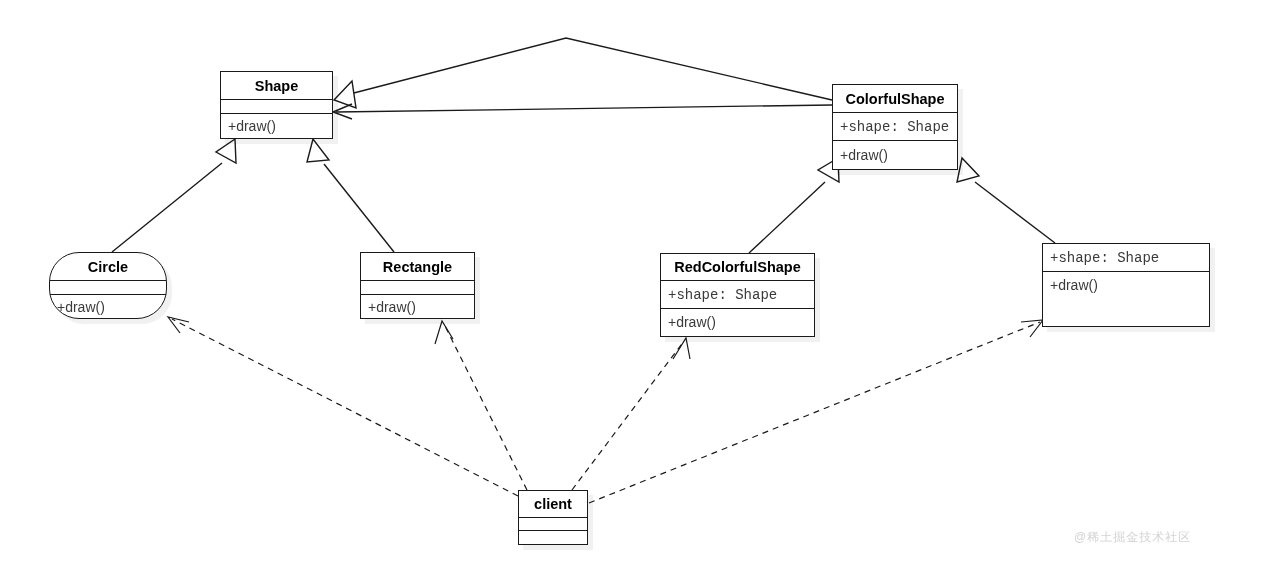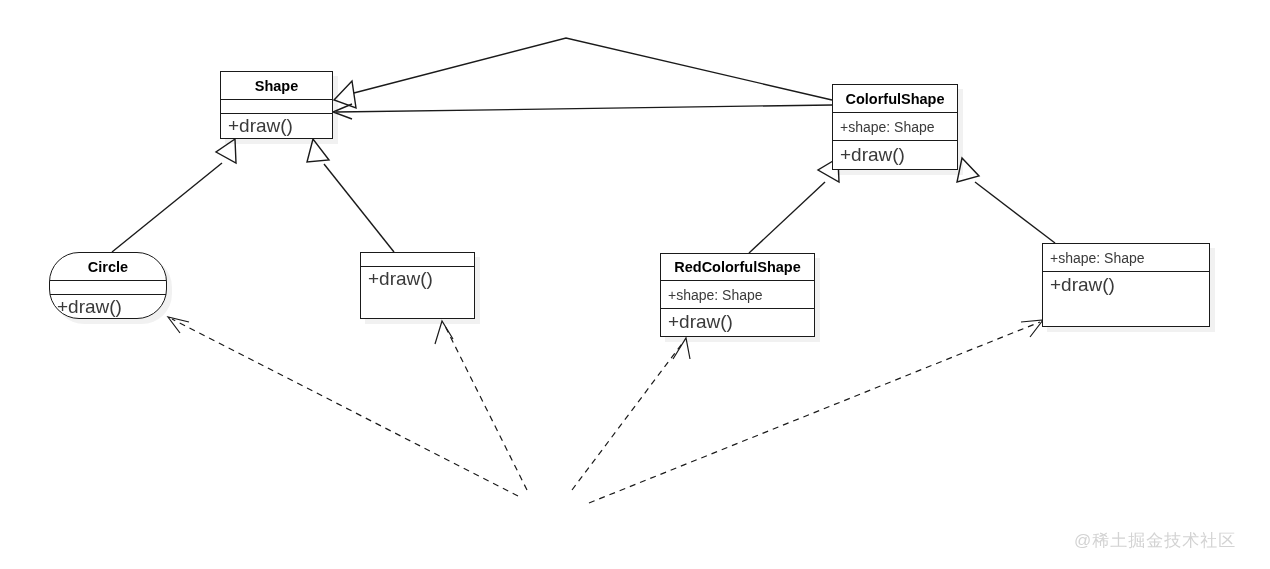--- a/index.html
+++ b/index.html
@@ -46,29 +46,30 @@
     font-weight: bold;
     font-size: 14.5px;
     color: #000000;
     border-bottom: 1.6px solid #1a1a1a;
   }
   .uml-attrs {
     justify-content: flex-start;
     font-size: 14px;
     color: #3a3a3a;
     border-bottom: 1.6px solid #1a1a1a;
+    font-family: Liberation Mono, monospace;
   }
   .uml-ops {
     justify-content: flex-start;
-    font-size: 19px;
+    font-size: 14px;
     color: #3a3a3a;
   }
   .watermark {
     position: absolute;
-    font-size: 17px;
+    font-size: 12px;
     color: #d3d3d3;
     letter-spacing: 1px;
     white-space: nowrap;
     z-index: 2;
   }
 </style>
 </head>
 <body>
 
 <div id="canvas">
@@ -138,31 +139,37 @@
     <div class="uml-row uml-ops" style="height:27px;">+draw()</div>
   </div>
 
   <div class="uml-class" style="left:49px; top:252px; width:118px; height:67px;border-radius:30px;">
     <div class="uml-row uml-name" style="height:28px;">Circle</div>
     <div class="uml-row uml-attrs" style="height:14px;"></div>
     <div class="uml-row uml-ops" style="height:23px;">+draw()</div>
   </div>
 
   <div class="uml-class" style="left:360px; top:252px; width:115px; height:67px;">
+    <div class="uml-row uml-name" style="height:28px;">Rectangle</div>
     <div class="uml-row uml-attrs" style="height:14px;"></div>
     <div class="uml-row uml-ops" style="height:23px;">+draw()</div>
   </div>
 
   <div class="uml-class" style="left:660px; top:253px; width:155px; height:84px;">
     <div class="uml-row uml-name" style="height:27px;">RedColorfulShape</div>
     <div class="uml-row uml-attrs" style="height:28px;">+shape: Shape</div>
     <div class="uml-row uml-ops" style="height:26px;">+draw()</div>
   </div>
 
   <div class="uml-class" style="left:1042px; top:243px; width:168px; height:84px;">
     <div class="uml-row uml-attrs" style="height:28px;">+shape: Shape</div>
     <div class="uml-row uml-ops" style="height:26px;">+draw()</div>
   </div>
 
+  <div class="uml-class" style="left:518px; top:490px; width:70px; height:55px;">
+    <div class="uml-row uml-name" style="height:27px;">client</div>
+    <div class="uml-row uml-attrs" style="height:13px;"></div>
+    <div class="uml-row uml-ops" style="height:12px;"></div>
+  </div>
 
   <div class="watermark" style="left:1074px; top:529px;">@稀土掘金技术社区</div>
 
 </div>
 
 </body></html>

